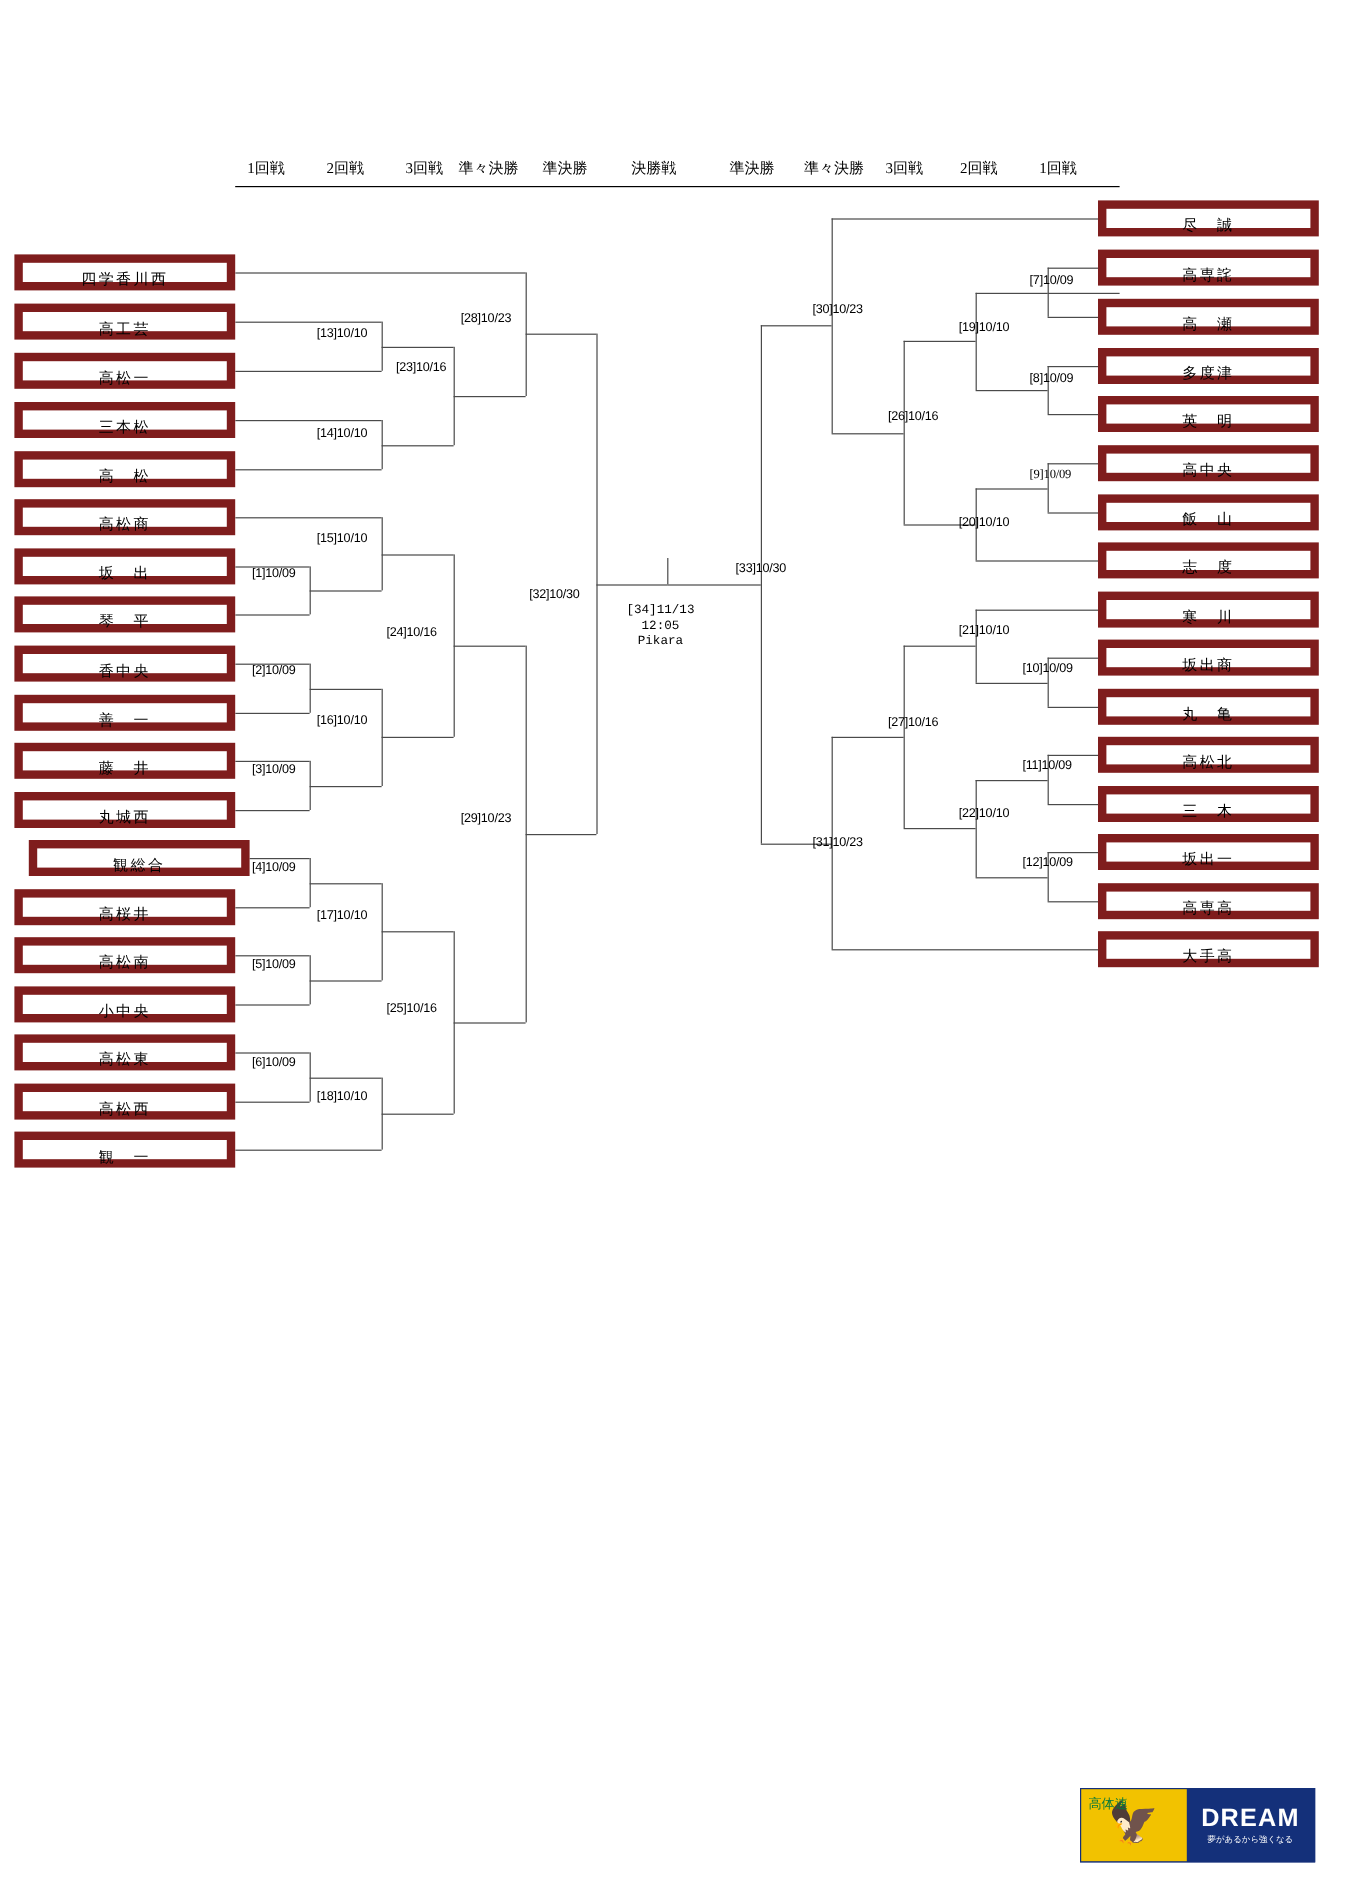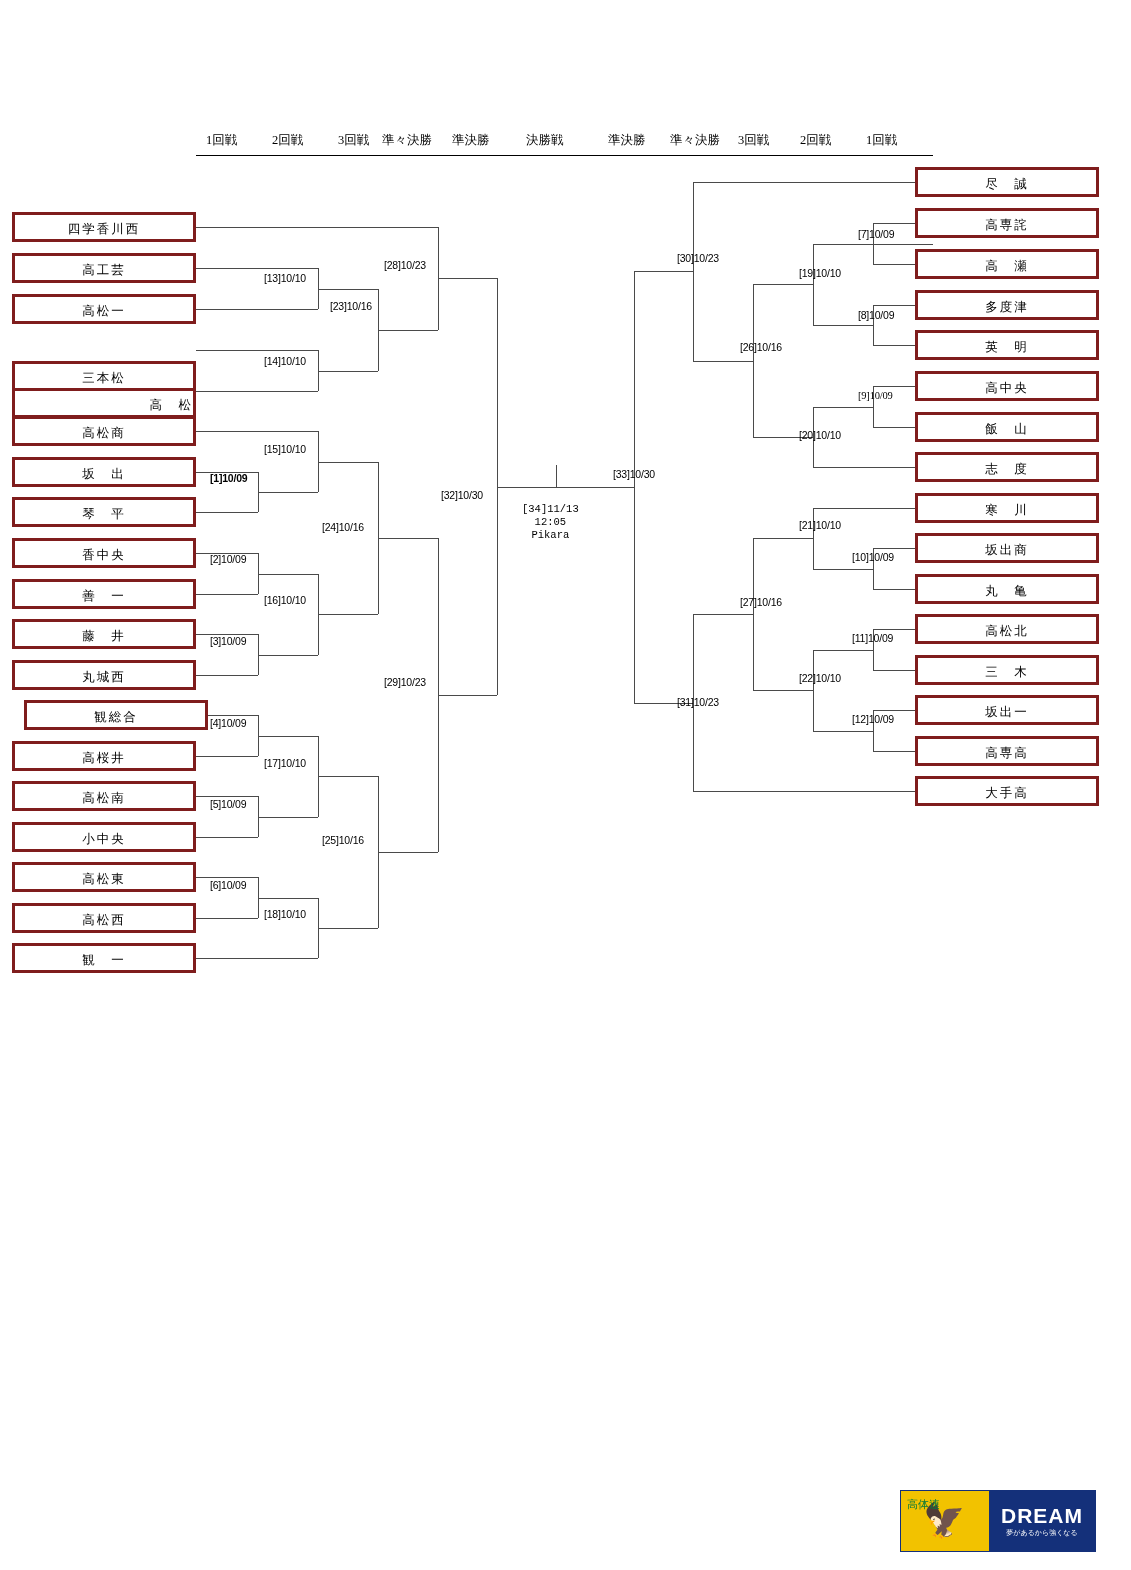--- a/index.html
+++ b/index.html
@@ -44,21 +44,21 @@
     left: 196px;
     top: 155px;
     width: 737px;
     height: 1px;
     background: #000000;
   }
   .team-box {
     position: absolute;
     width: 184px;
     height: 30px;
-    border: 3px solid #7f1d1d;
+    border: 7px solid #7f1d1d;
     box-sizing: border-box;
     background: #ffffff;
     font-size: 12.5px;
     text-align: center;
     line-height: 28px;
     letter-spacing: 2px;
     font-family: "Liberation Serif", serif;
   }
   .line-h {
     position: absolute;
@@ -264,22 +264,22 @@
       <div class="line-v" style="left: 634px; top: 271.25px; height: 431.312px;"></div>
       <div class="line-h" style="left: 497px; top: 486.531px; width: 59px;"></div>
       <div class="line-h" style="left: 556px; top: 486.906px; width: 78px;"></div>
       <div class="line-v" style="left: 556px; top: 464.531px; height: 22.375px;"></div>
     </div>
 
   <div id="left-teams">
       <div class="team-box" style="left: 12px; top: 212px;">四学香川西</div>
       <div class="team-box" style="left: 12px; top: 253px;">高工芸</div>
       <div class="team-box" style="left: 12px; top: 294px;">高松一</div>
-      <div class="team-box" style="left: 12px; top: 335px; margin-top: 26px;">三本松</div>
-      <div class="team-box" style="left: 12px; top: 388px; text-align: right;">高　松</div>
+      <div class="team-box" style="left: 12px; top: 335px;">三本松</div>
+      <div class="team-box" style="left: 12px; top: 376px;">高　松</div>
       <div class="team-box" style="left: 12px; top: 416px;">高松商</div>
       <div class="team-box" style="left: 12px; top: 457px;">坂　出</div>
       <div class="team-box" style="left: 12px; top: 497px;">琴　平</div>
       <div class="team-box" style="left: 12px; top: 538px;">香中央</div>
       <div class="team-box" style="left: 12px; top: 579px;">善　一</div>
       <div class="team-box" style="left: 12px; top: 619px;">藤　井</div>
       <div class="team-box" style="left: 12px; top: 660px;">丸城西</div>
       <div class="team-box" style="left: 12px; top: 700px; margin-left: 12px;">観総合</div>
       <div class="team-box" style="left: 12px; top: 741px;">高桜井</div>
       <div class="team-box" style="left: 12px; top: 781px;">高松南</div>
@@ -306,21 +306,21 @@
       <div class="team-box" style="left: 915px; top: 736px;">高専高</div>
       <div class="team-box" style="left: 915px; top: 776px;">大手高</div>
     </div>
 
   <div id="match-labels">
       <div class="match-label" style="left: 264px; top: 272px;">[13]10/10</div>
       <div class="match-label" style="left: 330px; top: 300px;">[23]10/16</div>
       <div class="match-label" style="left: 384px; top: 259px;">[28]10/23</div>
       <div class="match-label" style="left: 264px; top: 355px;">[14]10/10</div>
       <div class="match-label" style="left: 264px; top: 443px;">[15]10/10</div>
-      <div class="match-label" style="left: 210px; top: 472px; font-weight: bold;">[1]10/09</div>
+      <div class="match-label" style="left: 210px; top: 472px;">[1]10/09</div>
       <div class="match-label" style="left: 322px; top: 521px;">[24]10/16</div>
       <div class="match-label" style="left: 210px; top: 553px;">[2]10/09</div>
       <div class="match-label" style="left: 264px; top: 594px;">[16]10/10</div>
       <div class="match-label" style="left: 210px; top: 635px;">[3]10/09</div>
       <div class="match-label" style="left: 441px; top: 489px;">[32]10/30</div>
       <div class="match-label" style="left: 384px; top: 676px;">[29]10/23</div>
       <div class="match-label" style="left: 210px; top: 717px;">[4]10/09</div>
       <div class="match-label" style="left: 264px; top: 757px;">[17]10/10</div>
       <div class="match-label" style="left: 210px; top: 798px;">[5]10/09</div>
       <div class="match-label" style="left: 322px; top: 834px;">[25]10/16</div>

